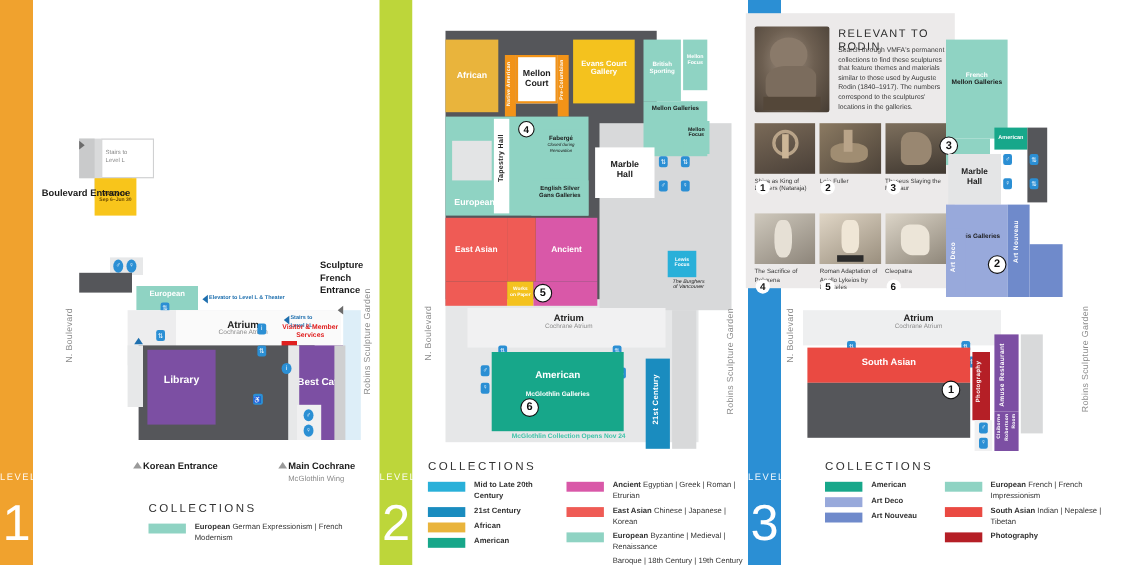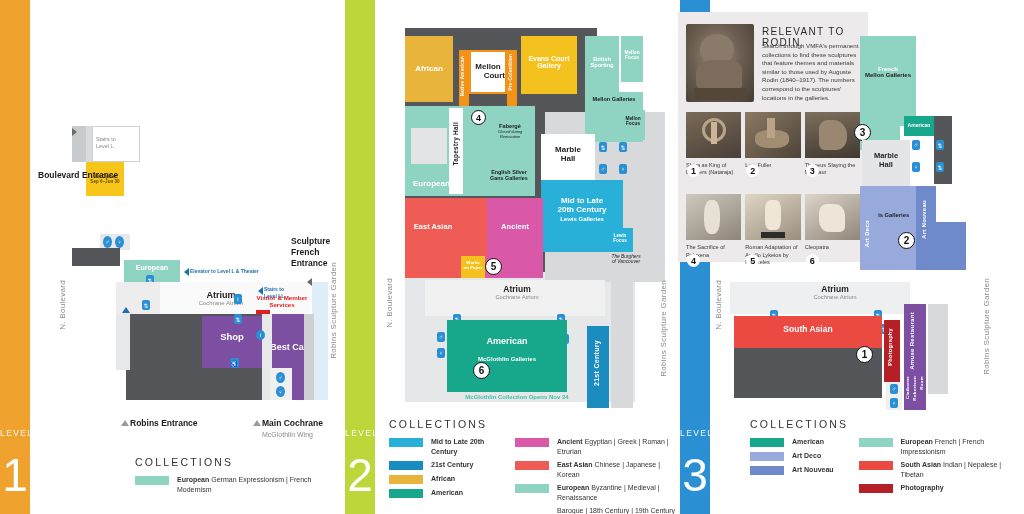--- a/index.html
+++ b/index.html
@@ -154,24 +154,24 @@
 
       <div class="lbl" style="left:212px;top:176px;width:80px;text-align:center;">
         <span style="font-size:6.2px;font-weight:700;color:#e02020;">Visitor &amp; Member</span>
         <span style="font-size:6.2px;font-weight:700;color:#e02020;">Services</span>
       </div>
       <div class="rm" style="left:226px;top:192px;width:14px;height:28px;background:#e02020;"></div>
 
       <div class="rm" style="left:96px;top:196px;width:160px;height:86px;background:#55565a;"></div>
       <div class="rm" style="left:86px;top:196px;width:14px;height:56px;background:#e7e8e9;"></div>
 
-
-      <div class="rm" style="left:172px;top:198px;width:60px;height:52px;background:#7c4fa3;">
-        <span style="font-size:9.5px;font-weight:700;color:#fff;text-align:center;margin-top:15px;">Shop</span>
-      </div>
+      <div class="rm" style="left:104px;top:200px;width:62px;height:68px;background:#7c4fa3;">
+        <span style="font-size:9.5px;font-weight:700;color:#fff;text-align:center;margin-top:22px;">Library</span>
+      </div>
+
 
       <div class="rm" style="left:240px;top:196px;width:42px;height:86px;background:#7c4fa3;">
         <span style="font-size:9px;font-weight:700;color:#fff;text-align:center;margin-top:28px;">Best Café</span>
       </div>
       <div class="rm" style="left:232px;top:196px;width:10px;height:86px;background:#e7e8e9;"></div>
       <div class="rm" style="left:240px;top:250px;width:22px;height:32px;background:#f0f0f1;"></div>
       <div class="dot-ic" style="left:246px;top:254px;width:9px;height:11px;border-radius:50%;">♂</div>
       <div class="dot-ic" style="left:246px;top:268px;width:9px;height:11px;border-radius:50%;">♀</div>
       <div class="dot-ic" style="left:204px;top:196px;width:8px;height:10px;">⇅</div>
       <div class="dot-ic" style="left:200px;top:240px;width:9px;height:10px;">♿</div>
@@ -191,21 +191,21 @@
       <span>Sculpture</span>
       <span>French</span>
       <span>Entrance</span>
     </div>
     <div class="arrowleft" style="left:277px;top:278px;border-right:5px solid #6b6b6b;"></div>
 
     <div class="vert" style="left:28px;top:280px;">N. Boulevard</div>
     <div class="vert" style="left:299px;top:262px;">Robins Sculpture Garden</div>
 
     <div class="entr-lbl" style="left:100px;top:418px;">
-      <span>Robins Entrance</span>
+      <span>Korean Entrance</span>
     </div>
     <div class="tri-up" style="left:91px;top:420px;"></div>
 
     <div class="entr-lbl" style="left:232px;top:418px;">
       <span>Main Cochrane</span>
       <span class="entr-sub">McGlothlin Wing</span>
     </div>
     <div class="tri-up" style="left:223px;top:420px;"></div>
 
     <div class="collections" style="left:105px;top:456px;width:200px;">
@@ -236,21 +236,21 @@
       <div class="rm" style="left:30px;top:14px;width:48px;height:66px;background:#e9b43c;">
         <span style="font-size:8px;font-weight:700;color:#fff;text-align:center;margin-top:28px;">African</span>
       </div>
 
       <div class="rm" style="left:84px;top:28px;width:10px;height:56px;background:#f29318;">
         <span class="vert" style="left:1px;top:6px;font-size:4.6px;color:#fff;font-weight:700;">Native American</span>
       </div>
 
       <div class="rm" style="left:94px;top:28px;width:38px;height:44px;background:#fff;border:2px solid #f29318;">
         <span style="font-size:8px;font-weight:700;color:#222;text-align:center;margin-top:10px;">Mellon</span>
-        <span style="font-size:8px;font-weight:700;color:#222;text-align:right;">Court</span>
+        <span style="font-size:8px;font-weight:700;color:#222;text-align:center;">Court</span>
       </div>
 
       <div class="rm" style="left:132px;top:28px;width:10px;height:56px;background:#f29318;">
         <span class="vert" style="left:1px;top:4px;font-size:4.6px;color:#fff;font-weight:700;">Pre-Columbian</span>
       </div>
 
       <div class="rm" style="left:146px;top:14px;width:56px;height:58px;background:#f4c21e;">
         <span style="font-size:7px;font-weight:700;color:#fff;text-align:center;margin-top:19px;">Evans Court</span>
         <span style="font-size:7px;font-weight:700;color:#fff;text-align:center;">Gallery</span>
       </div>
@@ -300,25 +300,20 @@
 
       <div class="rm" style="left:166px;top:112px;width:54px;height:46px;background:#fff;">
         <span style="font-size:8px;font-weight:700;color:#222;text-align:center;margin-top:11px;">Marble</span>
         <span style="font-size:8px;font-weight:700;color:#222;text-align:center;">Hall</span>
       </div>
       <div class="dot-ic" style="left:224px;top:120px;width:8px;height:10px;">⇅</div>
       <div class="dot-ic" style="left:244px;top:120px;width:8px;height:10px;">⇅</div>
       <div class="dot-ic" style="left:224px;top:142px;width:8px;height:10px;">♂</div>
       <div class="dot-ic" style="left:244px;top:142px;width:8px;height:10px;">♀</div>
 
-      <div class="rm" style="left:166px;top:158px;width:82px;height:72px;background:#29b0d9;">
-        <span style="font-size:8px;font-weight:700;color:#fff;text-align:center;margin-top:16px;">Mid to Late</span>
-        <span style="font-size:8px;font-weight:700;color:#fff;text-align:center;">20th Century</span>
-        <span style="font-size:6px;font-weight:700;color:#fff;text-align:center;margin-top:2px;">Lewis Galleries</span>
-      </div>
       <div class="rm" style="left:232px;top:206px;width:26px;height:24px;background:#29b0d9;">
         <span style="font-size:4.6px;font-weight:700;color:#fff;text-align:center;margin-top:5px;">Lewis</span>
         <span style="font-size:4.6px;font-weight:700;color:#fff;text-align:center;">Focus</span>
       </div>
       <div class="lbl" style="left:224px;top:232px;width:54px;text-align:center;">
         <span style="font-size:4.8px;font-style:italic;color:#1b1b1b;">The Burghers</span>
         <span style="font-size:4.8px;font-style:italic;color:#1b1b1b;">of Vancouver</span>
       </div>
 
       <div class="rm" style="left:30px;top:176px;width:56px;height:58px;background:#ef5b55;">

